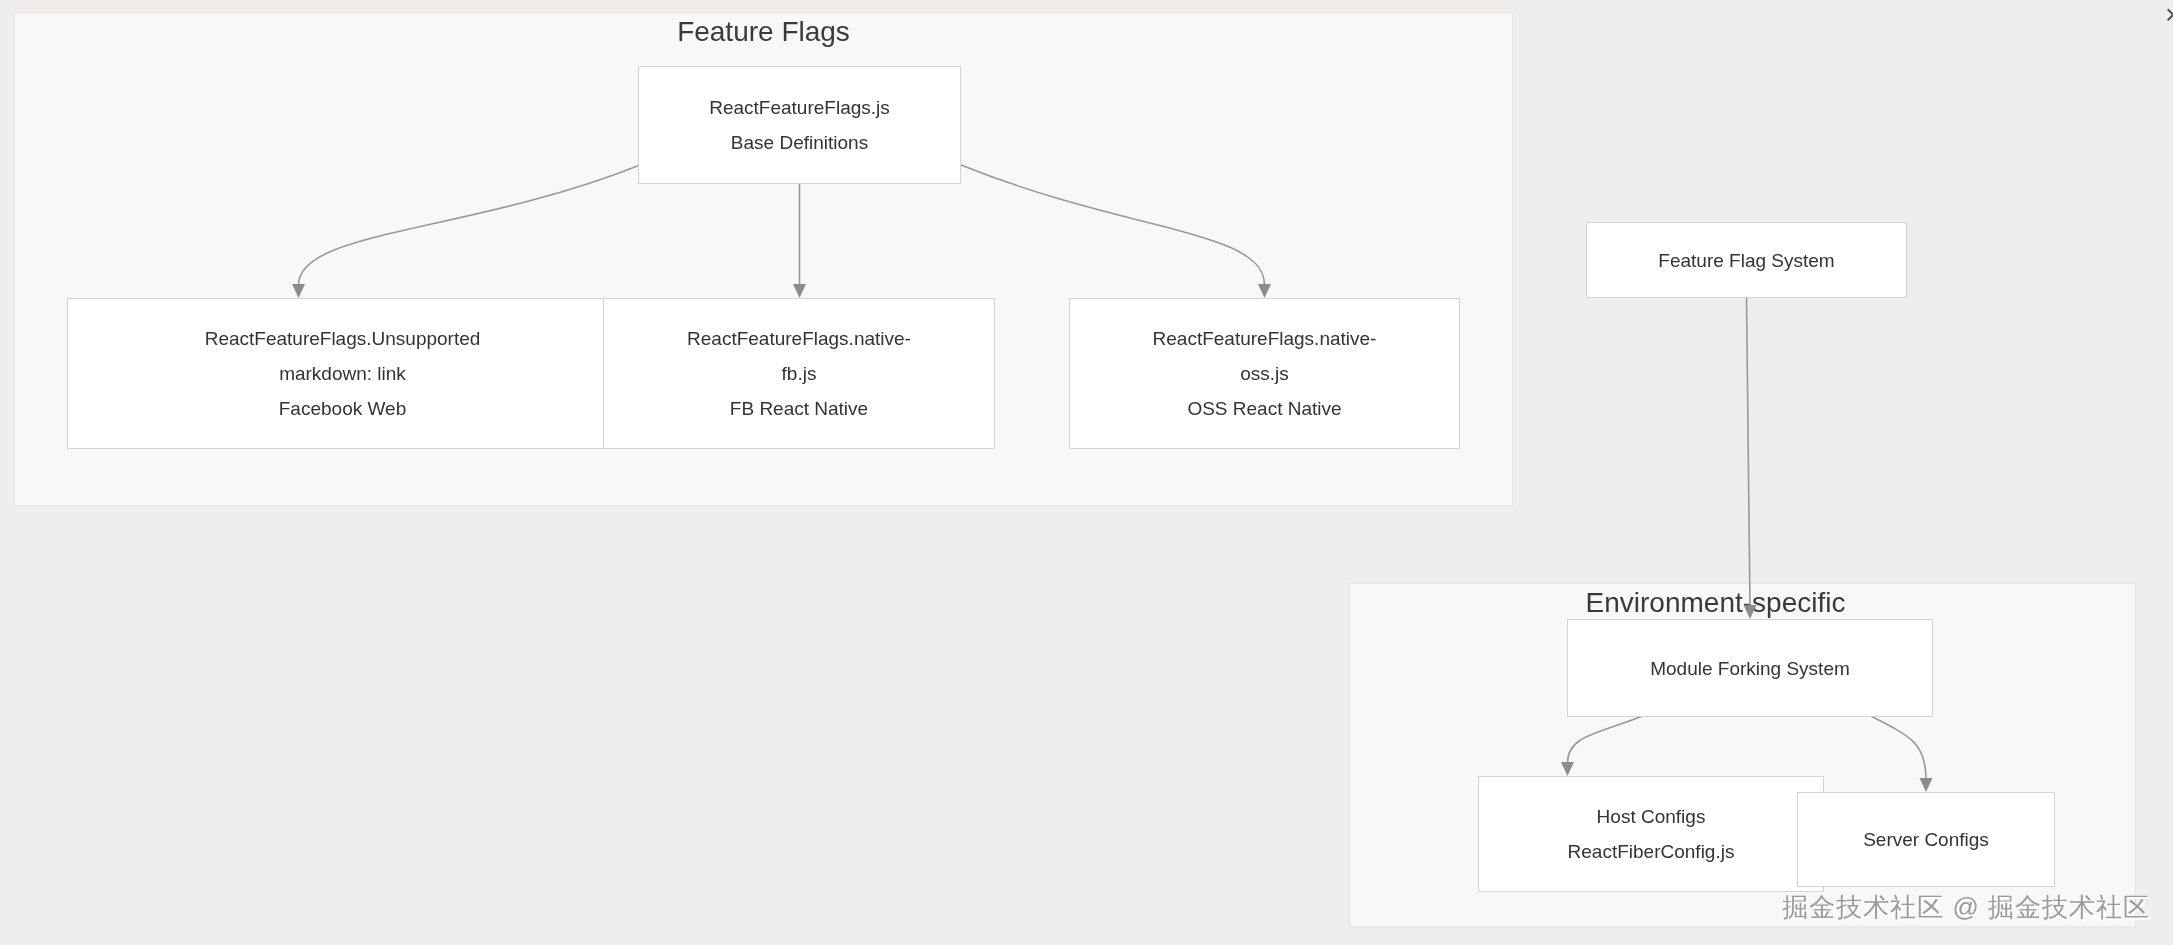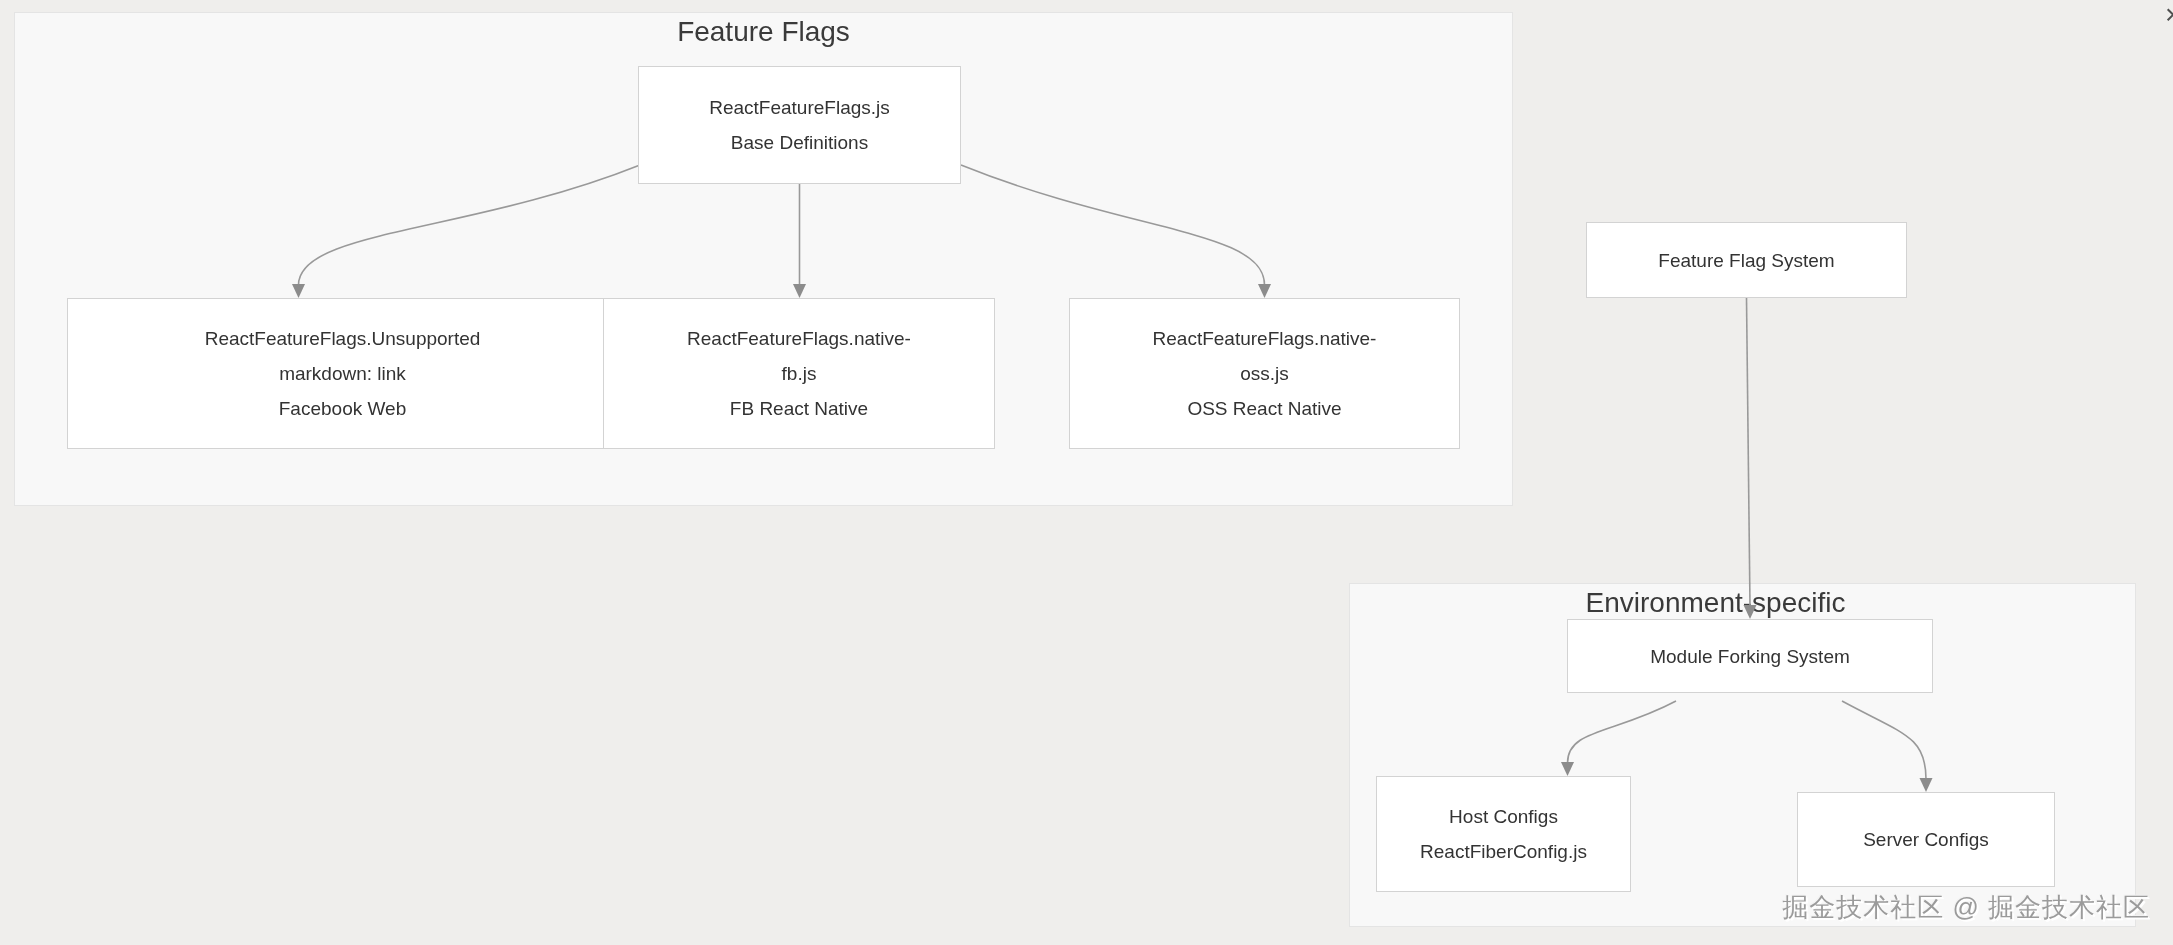--- a/index.html
+++ b/index.html
@@ -119,25 +119,25 @@
   <div class="node" style="left:1069px; top:298px; width:391px; height:151px;">
     <span class="node-line">ReactFeatureFlags.native-</span>
     <span class="node-line">oss.js</span>
     <span class="node-line">OSS React Native</span>
   </div>
 
   <div class="node" style="left:1586px; top:222px; width:321px; height:76px;">
     <span class="node-line">Feature Flag System</span>
   </div>
 
-  <div class="node" style="left:1567px; top:619px; width:366px; height:74px;">
+  <div class="node" style="left:1567px; top:619px; width:366px; height:98px;">
     <span class="node-line">Module Forking System</span>
   </div>
 
-  <div class="node" style="left:1376px; top:776px; width:255px; height:116px;">
+  <div class="node" style="left:1478px; top:776px; width:346px; height:116px;">
     <span class="node-line">Host Configs</span>
     <span class="node-line">ReactFiberConfig.js</span>
   </div>
 
   <div class="node" style="left:1797px; top:792px; width:258px; height:95px;">
     <span class="node-line">Server Configs</span>
   </div>
 
   <div class="watermark" style="right:23px; top:890px;">掘金技术社区 @ 掘金技术社区</div>
 

